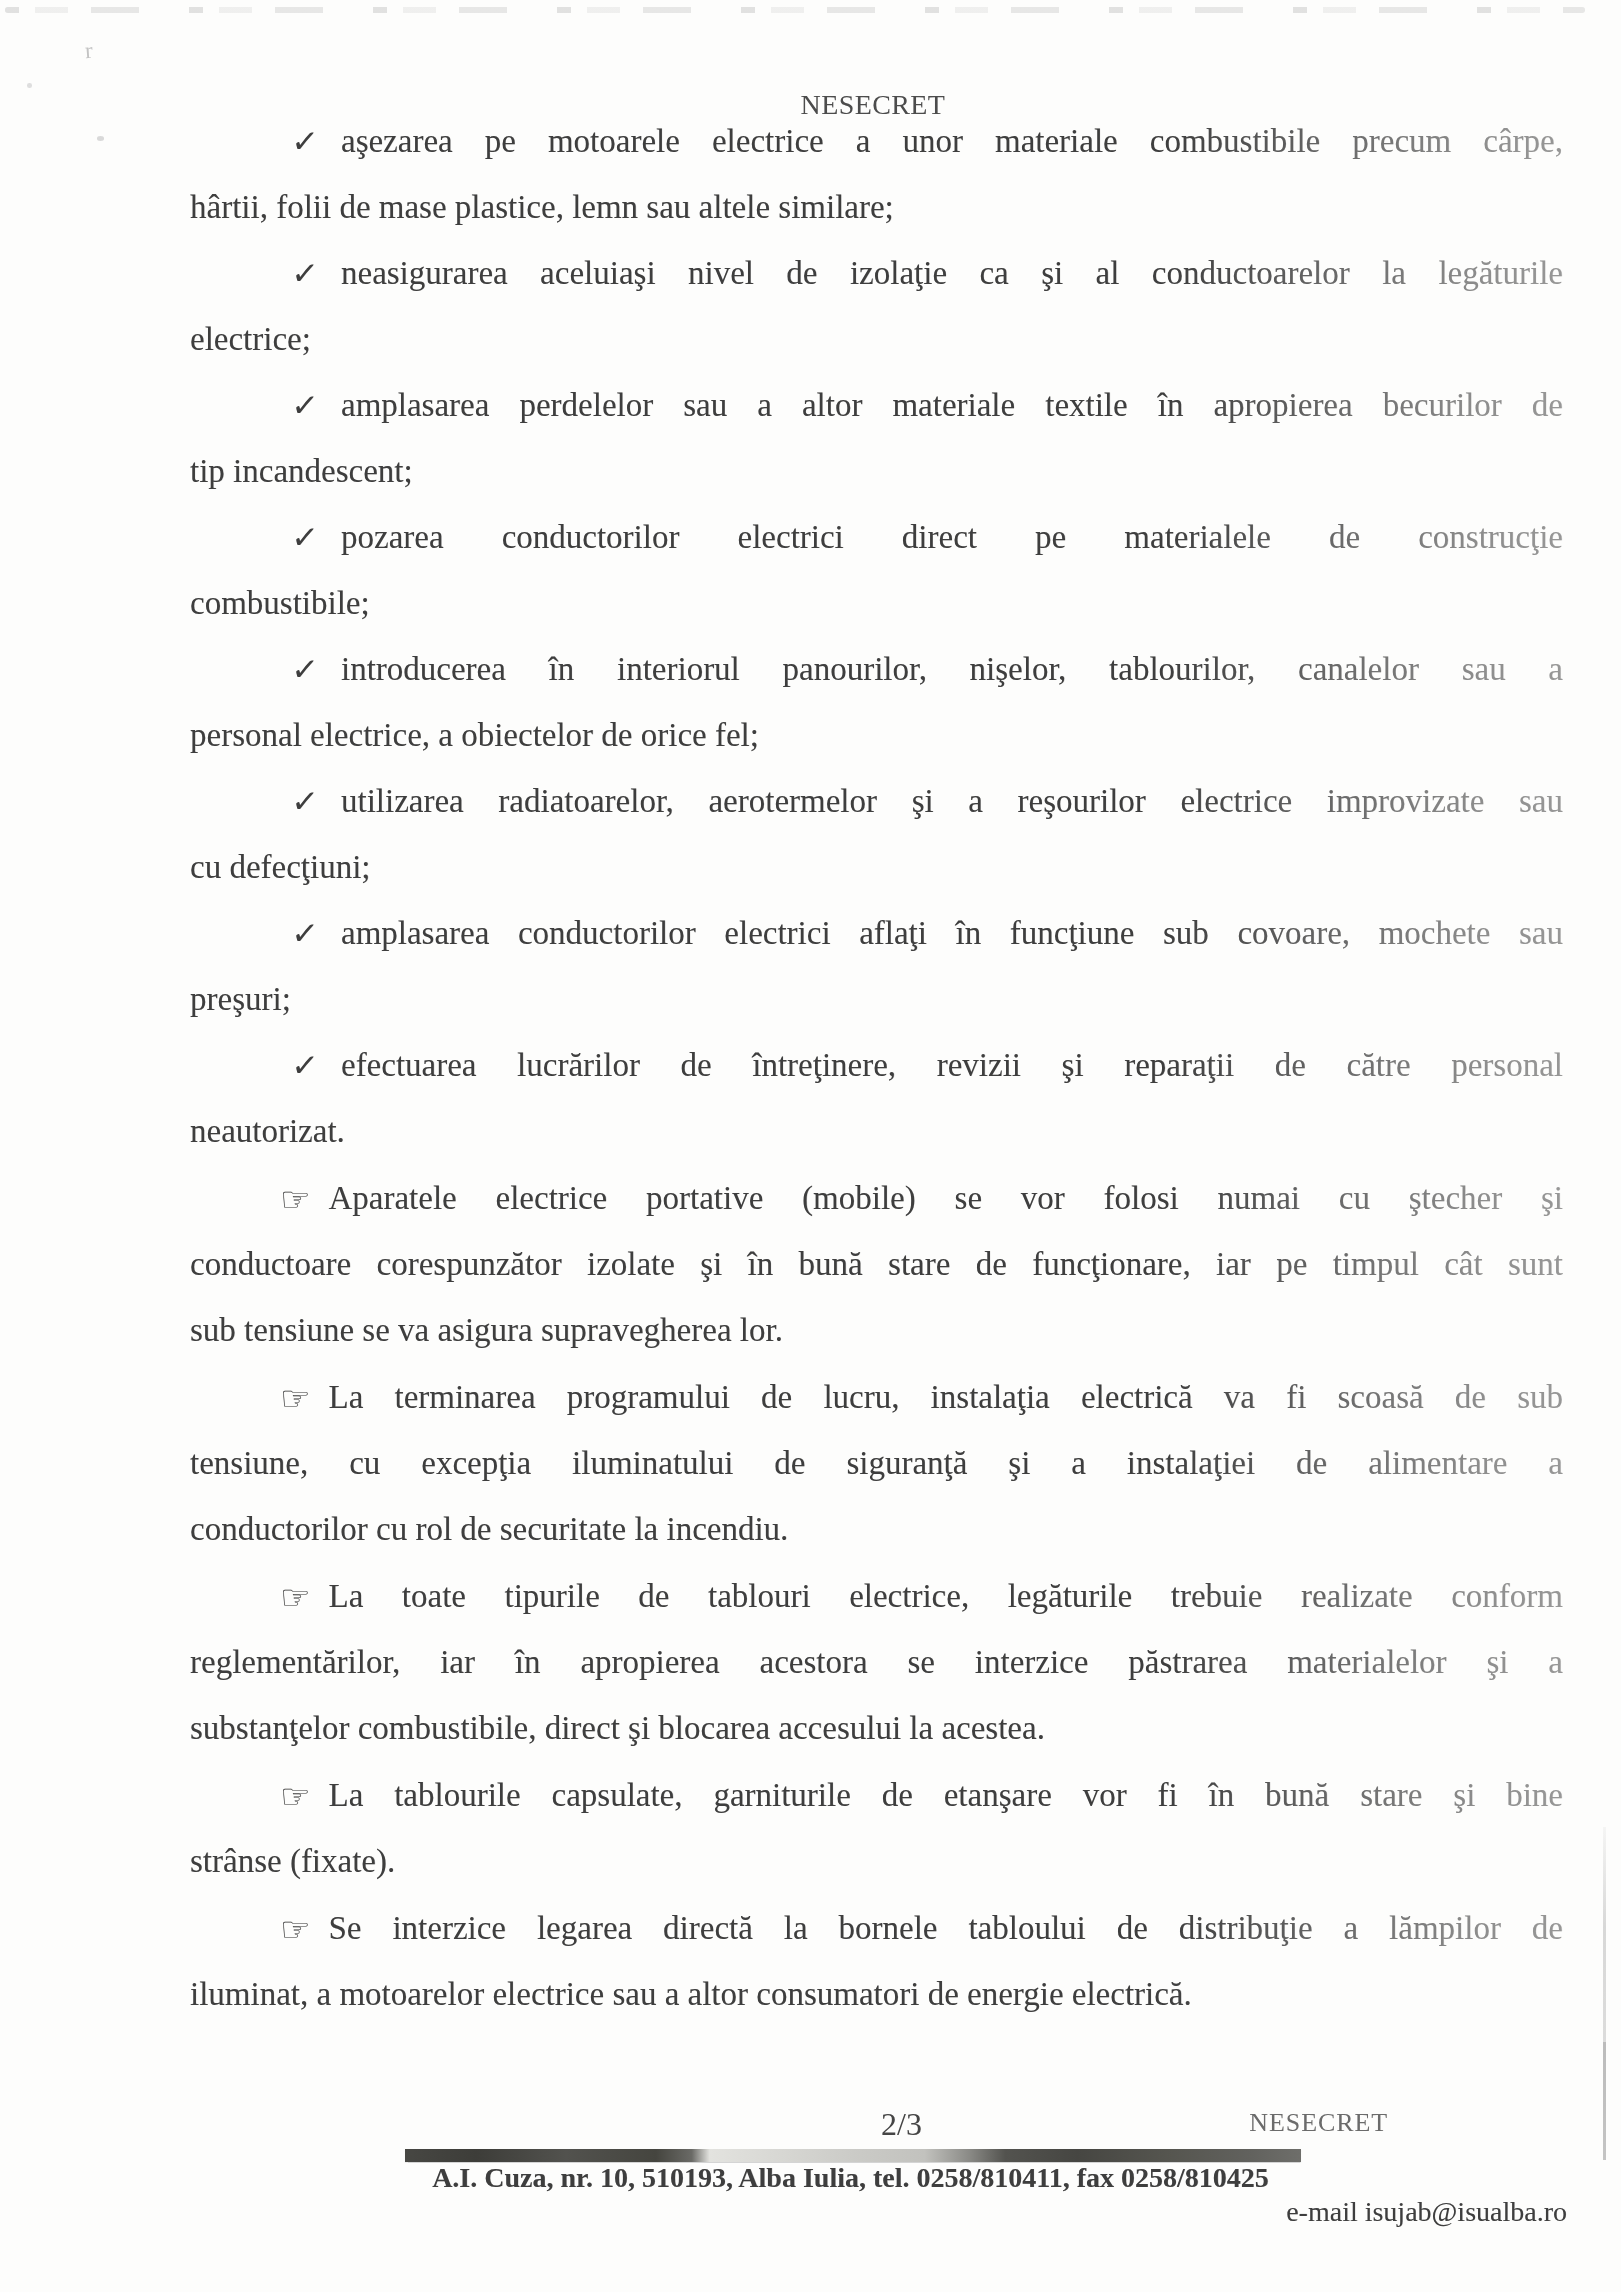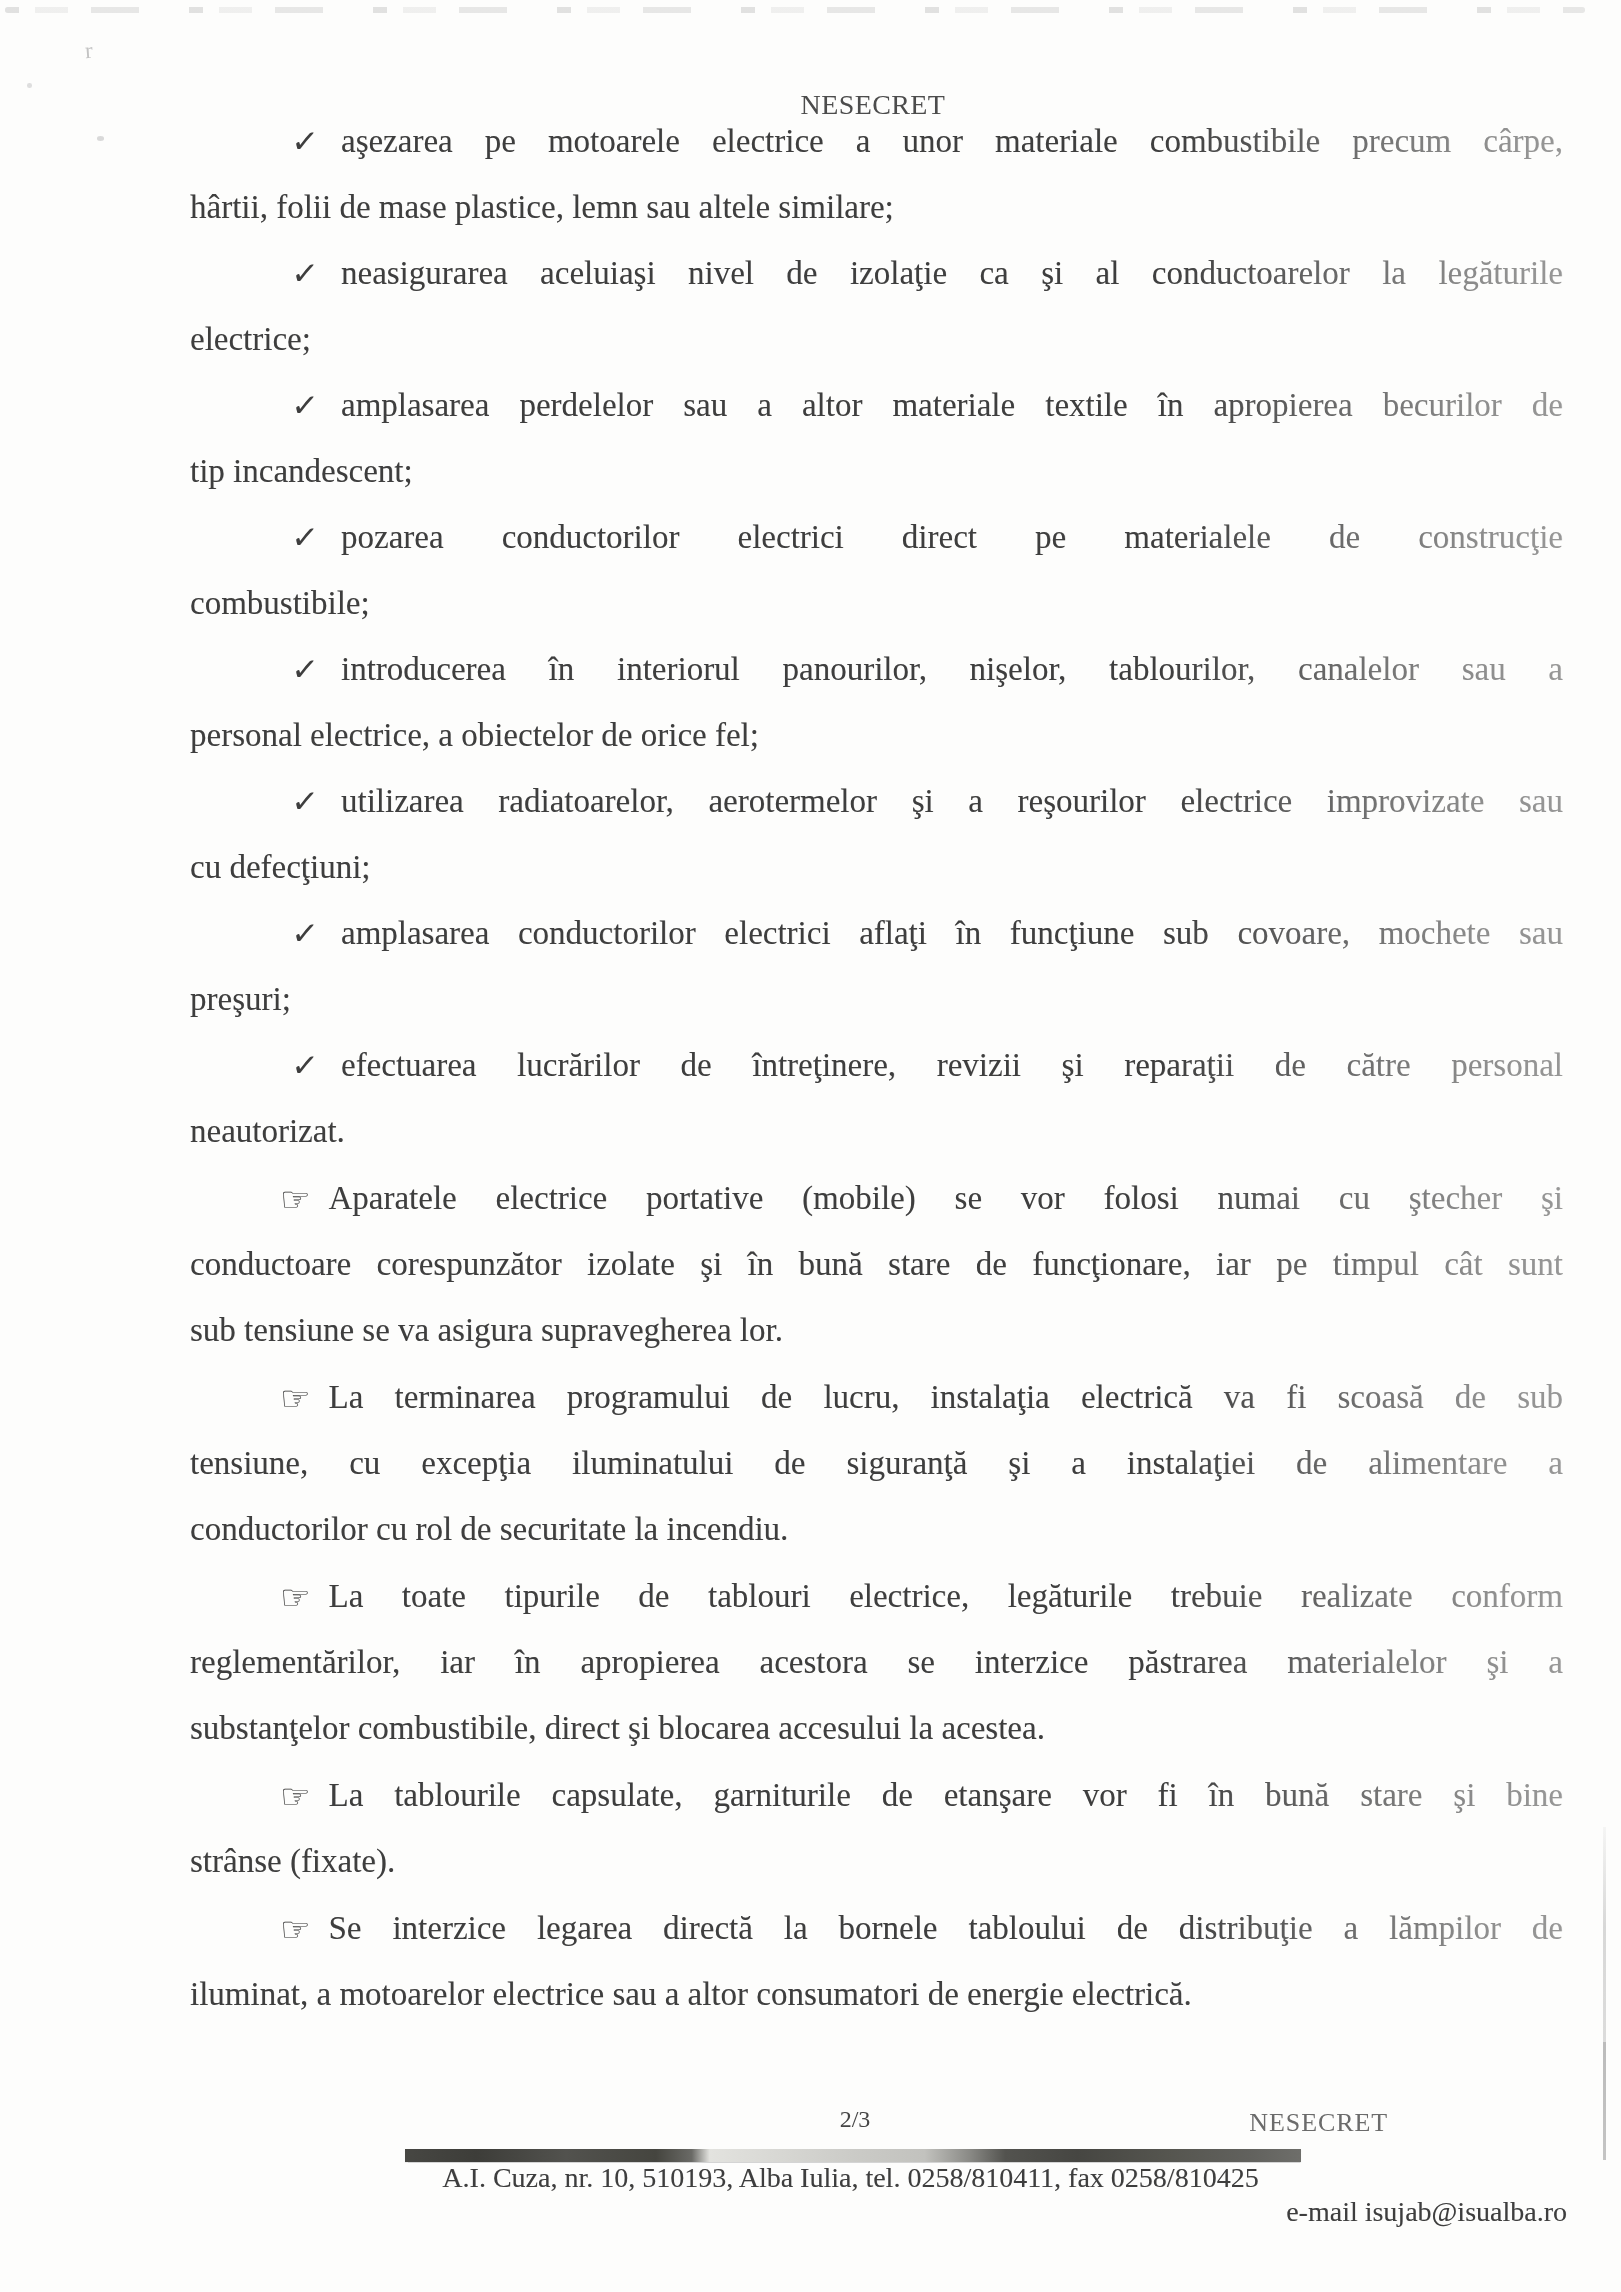--- a/index.html
+++ b/index.html
@@ -61,40 +61,40 @@
   .line.full { text-align: justify; text-align-last: justify; }
   .line.m-check { text-indent: 102px; }
   .line.m-hand  { text-indent: 90px; }
   .marker { font-family: "DejaVu Sans", sans-serif; display: inline-block; text-indent: 0; }
   .marker.check { font-size: 31px; margin-right: 23px; color: #3e3e3e; transform: skewX(-6deg); }
   .marker.hand  { font-size: 34px; margin-right: 18px; color: #4a4a4a; position: relative; top: 1.8px; }
 
   
   .footer-page-number {
     position: absolute; top: 2106px; left: 788px; width: 134px;
-    text-align: center; font-size: 24px; color: #454545;
+    text-align: right; font-size: 32px; color: #454545;
   }
   .footer-classification {
     position: absolute; top: 2108px; left: 1236px; width: 152px;
     text-align: right; font-size: 26px; color: #6b6b6b; letter-spacing: 0.9px;
   }
   .footer-bar {
     position: absolute; top: 2149px; left: 405px; width: 896px; height: 12.5px;
     background: linear-gradient(90deg,
       #474743 0%, #3d3d39 8%, #52524e 18%, #45453f 28%, #6a6a66 32%,
       #e3e3df 34%, #d7d7d3 42%, #cbcbc7 50%, #c2c2be 58%, #8a8a86 63%,
       #53534f 67%, #464642 75%, #55554f 85%, #61615d 94%, #6e6e6a 100%);
     box-shadow: 0 0.9px 0.9px rgba(120,120,120,0.3);
   }
   .footer-address, .footer-email {
     position: absolute; left: 134px; width: 1433px; text-align: center;
     font-size: 28px; color: #3e3e3e; line-height: 1.15;
     text-shadow: 0.3px 0.4px 0.6px rgba(62,62,62,0.28);
   }
-  .footer-address { top: 2162px; }
+  .footer-address { top: 2162px; font-weight: bold; }
   .footer-email   { top: 2196px; text-align: right; }
 </style>
 </head>
 <body>
 
 <div class="scan-top-noise"></div>
 <span class="scan-mark-r">r</span>
 <div class="scan-speck-1"></div>
 <div class="scan-speck-2"></div>
 <div class="scan-right-sliver"></div>

